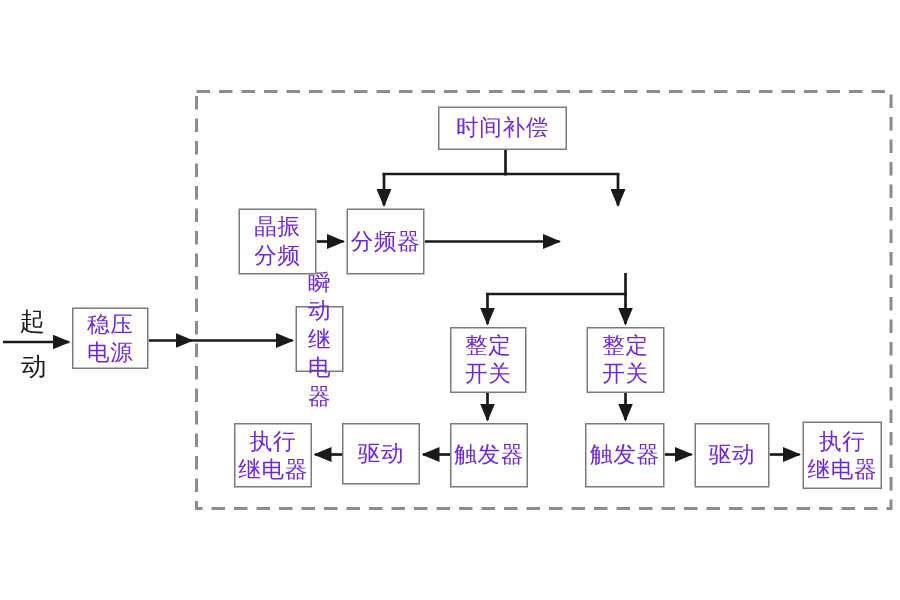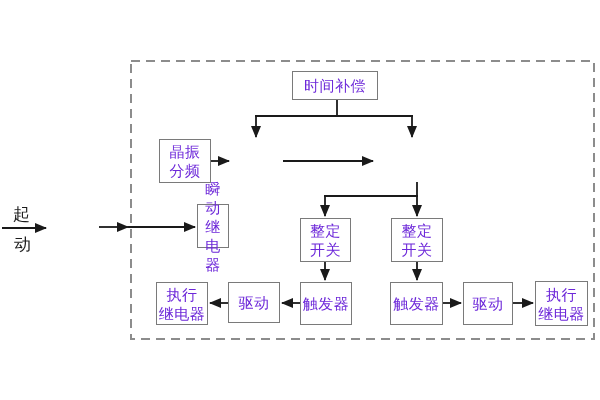--- a/index.html
+++ b/index.html
@@ -80,31 +80,38 @@
       <line x1="228" y1="303" x2="210" y2="303" marker-end="url(#ah)"></line>
 
       <line x1="443" y1="303" x2="461" y2="303" marker-end="url(#ah)"></line>
       <line x1="513" y1="303" x2="533" y2="303" marker-end="url(#ah)"></line>
     </g>
   </svg>
 
   <span class="start-char" style="left:13px;top:206px">起</span>
   <span class="start-char" style="left:14px;top:236px">动</span>
 
+  <div class="node" style="left:48px;top:205px;width:51px;height:41px">
+    <span>稳压</span>
+    <span>电源</span>
+  </div>
 
   <div class="node" style="left:197px;top:204px;width:32px;height:44px">
     <span>瞬动</span>
     <span>继电器</span>
   </div>
 
   <div class="node" style="left:159px;top:139px;width:52px;height:44px">
     <span>晶振</span>
     <span>分频</span>
   </div>
 
+  <div class="node" style="left:231px;top:139px;width:52px;height:44px">
+    <span>分频器</span>
+  </div>
 
   <div class="node" style="left:292px;top:71px;width:86px;height:29px">
     <span>时间补偿</span>
   </div>
 
 
   <div class="node" style="left:300px;top:218px;width:51px;height:44px">
     <span>整定</span>
     <span>开关</span>
   </div>

